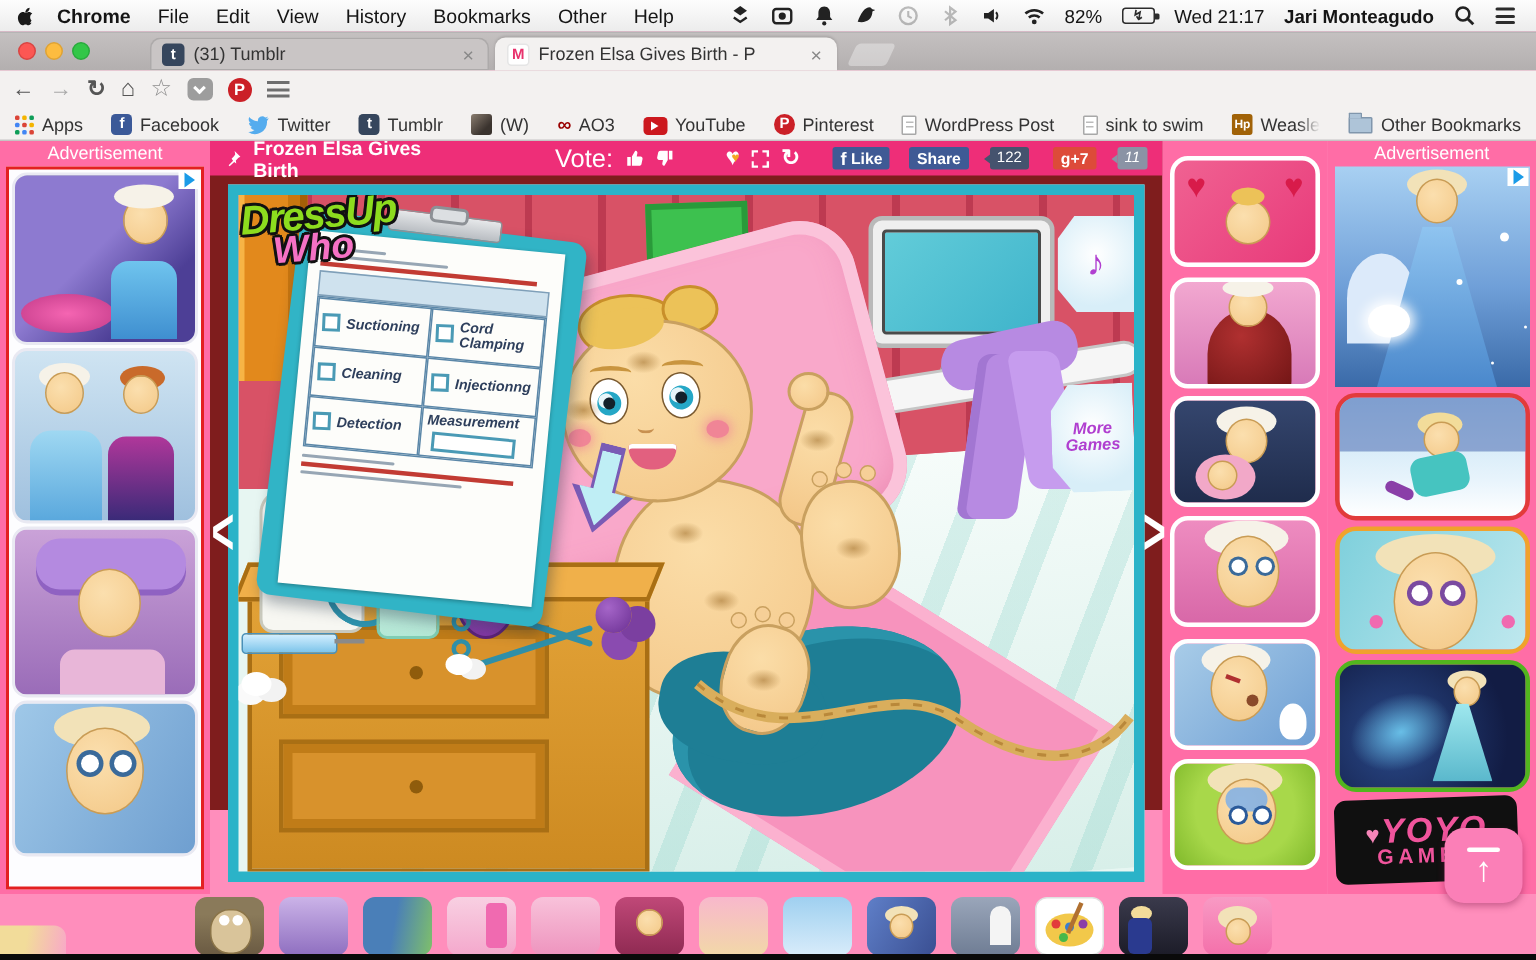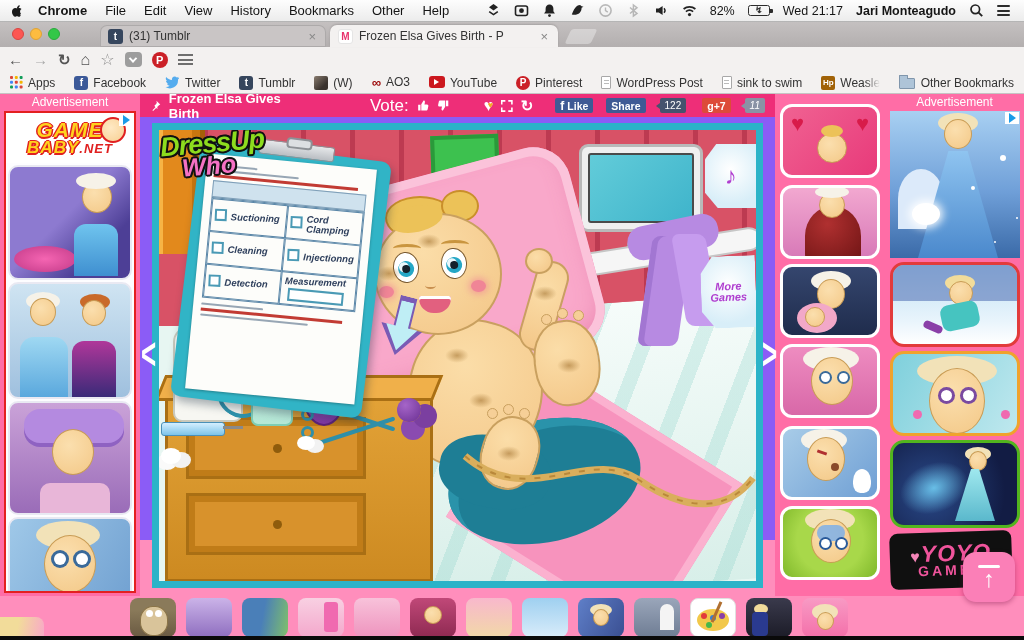--- a/index.html
+++ b/index.html
@@ -50,21 +50,21 @@
   .tbicon{font-size:14px;color:#8c8c8c;line-height:1;}
   .pocket{width:17px;height:15px;background:#9d9d9d;border-radius:4px;display:flex;align-items:center;justify-content:center;}
   .pocket span{width:6px;height:6px;border-right:2px solid #fff;border-bottom:2px solid #fff;transform:rotate(45deg) translate(-1px,-1px);}
   .pinti{width:16px;height:16px;border-radius:50%;background:#cb2027;color:#fff;font-weight:bold;
     font-size:11px;display:flex;align-items:center;justify-content:center;}
   .burger span{display:block;width:15px;height:2px;background:#6e6e6e;margin:2.5px 0;}
 
   
   .bmbar{left:0;top:72px;width:1024px;height:22px;background:#f3f1f0;border-bottom:1px solid #c6c3c3;
     display:flex;align-items:center;padding:0 10px;gap:19px;font-size:12px;color:#333;}
-  .bm{display:flex;align-items:flex-start;gap:5px;white-space:nowrap;}
+  .bm{display:flex;align-items:flex-end;gap:5px;white-space:nowrap;}
   .bm.cut{max-width:118px;overflow:hidden;-webkit-mask-image:linear-gradient(90deg,#000 75%,transparent);}
   .appsgrid{width:13px;height:13px;position:relative;}
   .appsgrid i{position:absolute;left:0;top:0;width:3.4px;height:3.4px;background:#db4437;border-radius:1px;
     box-shadow:4.8px 0 #f4b400,9.6px 0 #0f9d58,0 4.8px #4285f4,4.8px 4.8px #db4437,9.6px 4.8px #f4b400,0 9.6px #0f9d58,4.8px 9.6px #4285f4,9.6px 9.6px #db4437;}
   .ytfav{width:16px;height:12px;background:#cc181e;border-radius:3px;display:flex;align-items:center;justify-content:center;}
   .ytfav i{width:0;height:0;border-left:5px solid #fff;border-top:3px solid transparent;border-bottom:3px solid transparent;}
   .wthumb{width:14px;height:14px;border-radius:2px;background:linear-gradient(135deg,#8a7d70,#3a332e 70%);}
   .folder{position:relative;width:16px;height:11px;background:#aec4d8;border:1px solid #8096ac;border-radius:1px;margin-top:2px;}
   .folder::before{content:"";position:absolute;left:-1px;top:-4px;width:7px;height:3px;background:#aec4d8;border:1px solid #8096ac;border-bottom:none;border-radius:1px 1px 0 0;}
   .bm-other{margin-left:auto;display:flex;align-items:center;gap:6px;}
@@ -82,21 +82,21 @@
   .face{position:absolute;border-radius:50%;background:radial-gradient(circle at 40% 35%,#fbdfae,#f3c887);border:1px solid #c99c55;}
   .hairb{position:absolute;border-radius:50%;background:#ecc258;}
   .hairw{position:absolute;border-radius:50%;background:#f6f2e8;}
 
   
   .gb1{font-weight:900;font-style:italic;font-size:21px;color:#ffd21e;letter-spacing:1px;
     text-shadow:-1.5px 0 #e02020,1.5px 0 #e02020,0 -1.5px #e02020,0 1.5px #e02020,1px 1px #e02020;}
   .gbnet{color:#e02020;font-size:13px;font-weight:900;text-shadow:none;}
 
   
-  .main{left:140px;top:94px;width:635px;height:446px;background:#8b5cf6;}
+  .main{left:140px;top:94px;width:635px;height:446px;background:#7f1d1d;}
   .ghead{left:0;top:0;width:635px;height:23px;background:#ee2e78;display:flex;align-items:center;
     padding:0 10px;gap:8px;color:#fff;}
   .gtitle{font-size:13px;font-weight:bold;}
   .vote{font-size:17px;margin-left:72px;}
   .fb{height:15px;background:#3f5a95;border-radius:2px;color:#fff;font-size:10.5px;font-weight:bold;
     display:flex;align-items:center;padding:0 5px;gap:3px;}
   .cnt{position:relative;height:15px;background:#45536e;border-radius:2px;color:#fff;font-size:10px;
     display:flex;align-items:center;padding:0 5px;margin-left:6px;}
   .cnt::before{content:"";position:absolute;left:-4px;top:4.5px;border-top:3.5px solid transparent;
     border-bottom:3.5px solid transparent;border-right:4px solid #45536e;}
@@ -343,25 +343,20 @@
         <span>Other Bookmarks</span>
       </span>
   </div>
 
   <div class="lcol abs">
     <div class="adlabel">Advertisement</div>
     <div class="adbox abs">
       <span class="adchoice">
           <i></i>
         </span>
-      <div style="height:50px;background:#fff;display:flex;flex-direction:column;align-items:center;justify-content:center;position:relative;">
-        <span style="position:absolute;right:8px;top:4px;width:26px;height:26px;border-radius:50%;background:radial-gradient(circle at 40% 40%,#ffe9c4,#f7cf92);border:2px solid #e02020;"></span>
-        <span class="gb1">GAME</span>
-        <span class="gb1" style="font-size:17px;margin-top:-4px;"><span>BABY</span><span class="gbnet">.NET</span></span>
-      </div>
       <div class="sthumb" style="margin:2px;height:115px;background:linear-gradient(135deg,#8d7ad0 0 45%,#4d3f96 75%),#4d3f96;">
         <span style="position:absolute;left:4px;bottom:6px;width:62px;height:26px;border-radius:50%;background:radial-gradient(#f565b2,#c23a88);"></span>
         <span class="face" style="right:18px;top:14px;width:30px;height:32px;"></span>
         <span class="hairw" style="right:14px;top:6px;width:40px;height:16px;"></span>
         <span style="position:absolute;right:12px;bottom:2px;width:44px;height:52px;border-radius:12px 12px 0 0;background:linear-gradient(#6fc4ee,#3f8fd0);"></span>
       </div>
       <div class="sthumb" style="margin:2px;height:117px;background:linear-gradient(#cfe4f2,#9fc0de);">
         <span class="hairw" style="left:16px;top:8px;width:34px;height:18px;"></span>
         <span class="face" style="left:20px;top:14px;width:26px;height:28px;"></span>
         <span style="position:absolute;left:10px;bottom:0;width:48px;height:60px;border-radius:14px 14px 0 0;background:linear-gradient(#9fd8f2,#5aa8dd);"></span>

